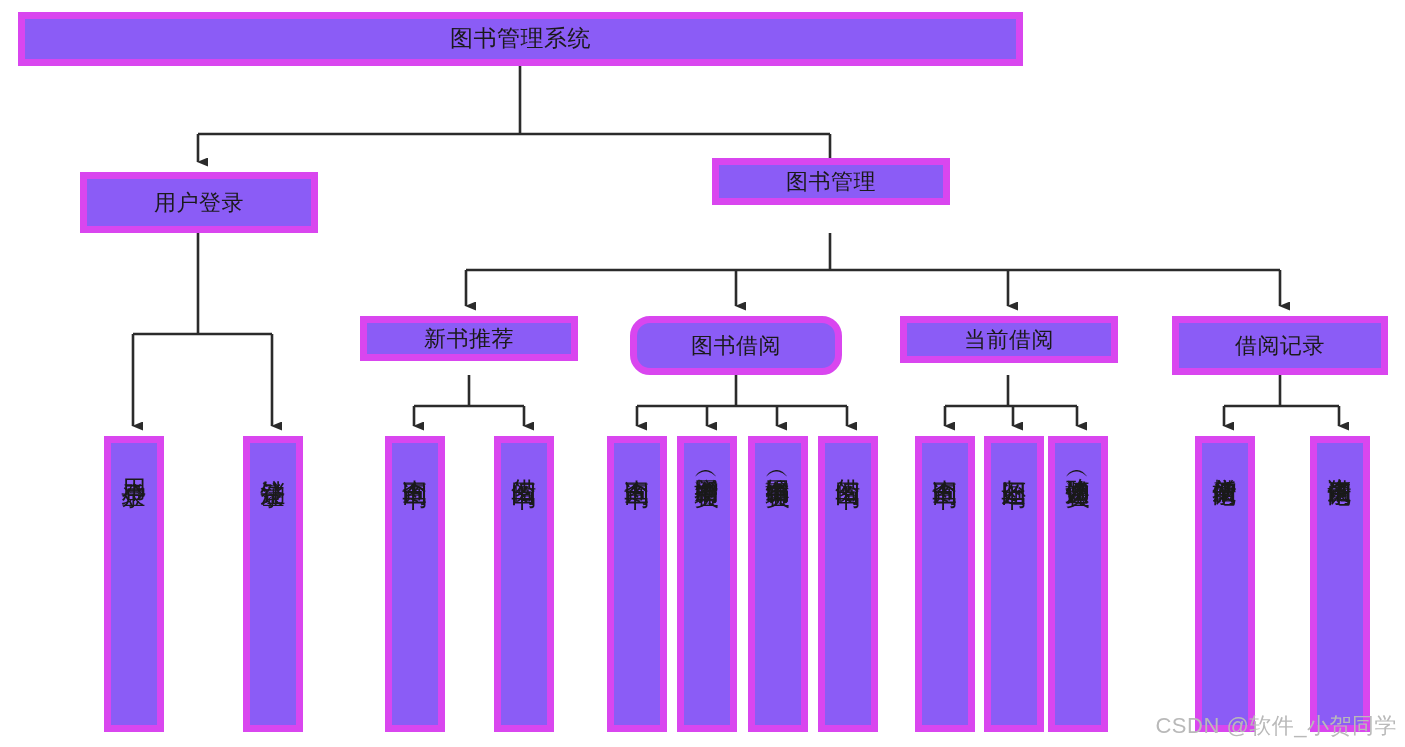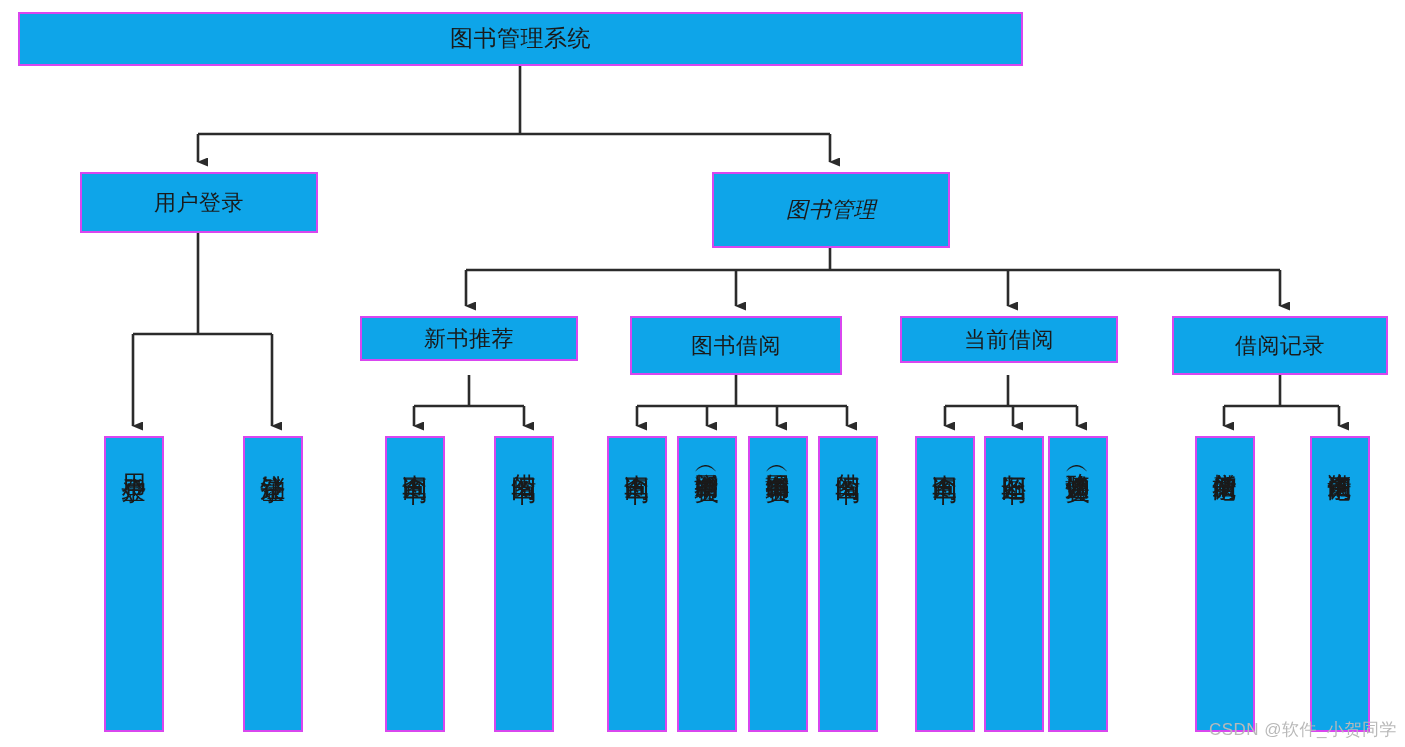--- a/index.html
+++ b/index.html
@@ -22,22 +22,22 @@
   svg.connectors {
     position: absolute;
     left: 0;
     top: 0;
     width: 1405px;
     height: 747px;
   }
   .node {
     position: absolute;
     box-sizing: border-box;
-    background: #0ea5e9;
-    border: 2px solid #d946ef;
+    background: #8b5cf6;
+    border: 7px solid #d946ef;
     display: flex;
     align-items: center;
     justify-content: center;
     overflow: hidden;
   }
   .node-label {
     color: #1a1a1a;
     line-height: 1.18;
     letter-spacing: 0.5px;
     white-space: nowrap;
@@ -62,21 +62,21 @@
     white-space: nowrap;
   }
   .node.vertical.long .node-label {
     font-size: 24px;
     letter-spacing: 1px;
   }
   .watermark {
     position: absolute;
     right: 8px;
     bottom: 6px;
-    font-size: 17px;
+    font-size: 22px;
     color: #b9b9b9;
     letter-spacing: 0.5px;
     white-space: nowrap;
     pointer-events: none;
   }
 </style>
 </head>
 <body>
 
 <div id="diagram-root">
@@ -134,28 +134,28 @@
     </g>
   </svg>
 
   <div class="node root horizontal" style="left:18px; top:12px; width:1005px; height:54px;">
     <span class="node-label">图书管理系统</span>
   </div>
 
   <div class="node horizontal" style="left:80px; top:172px; width:238px; height:61px;">
     <span class="node-label">用户登录</span>
   </div>
-  <div class="node horizontal" style="left:712px; top:172px; width:238px; height:76px;font-style:italic;">
+  <div class="node horizontal" style="left:712px; top:158px; width:238px; height:47px;">
     <span class="node-label">图书管理</span>
   </div>
 
   <div class="node horizontal" style="left:360px; top:316px; width:218px; height:45px;">
     <span class="node-label">新书推荐</span>
   </div>
-  <div class="node horizontal" style="left:630px; top:316px; width:212px; height:59px;">
+  <div class="node horizontal" style="left:630px; top:316px; width:212px; height:59px;border-radius:20px;">
     <span class="node-label">图书借阅</span>
   </div>
   <div class="node horizontal" style="left:900px; top:316px; width:218px; height:47px;">
     <span class="node-label">当前借阅</span>
   </div>
   <div class="node horizontal" style="left:1172px; top:316px; width:216px; height:59px;">
     <span class="node-label">借阅记录</span>
   </div>
 
   <div class="node vertical" style="left:104px; top:436px; width:60px; height:296px;">

